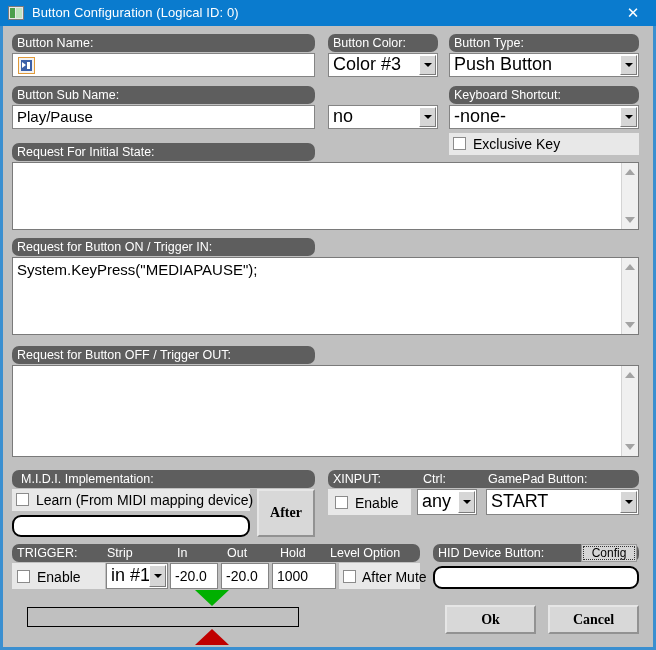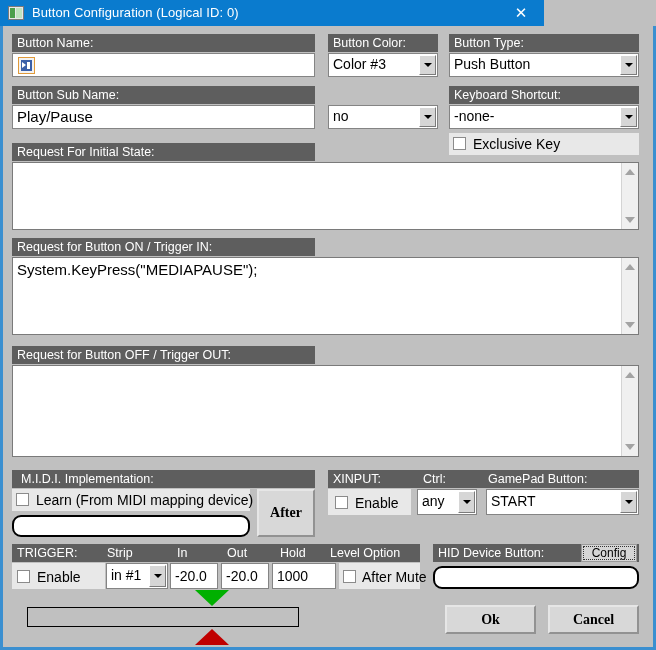--- a/index.html
+++ b/index.html
@@ -15,21 +15,21 @@
     width: 656px;
     height: 650px;
     box-sizing: border-box;
     background: #c0c0c0;
     overflow: hidden;
   }
   
   #titlebar {
     position: absolute;
     left: 0; top: 0;
-    width: 544px;
+    width: 656px;
     height: 26px;
     background: #0a7bce;
     display: flex;
     align-items: center;
   }
   #titlebar .tb-icon {
     width: 16px;
     height: 14px;
     margin-left: 8px;
     margin-right: 8px;
@@ -89,39 +89,40 @@
     position: absolute;
     background: #5e5e5e;
     color: #ffffff;
     font-size: 12.5px;
     line-height: 18px;
     height: 18px;
     padding-left: 5px;
     box-sizing: border-box;
     white-space: nowrap;
     overflow: hidden;
+    border-radius: 7px;
   }
   .txtbox {
     position: absolute;
     background: #ffffff;
     border: 1px solid #848484;
     box-sizing: border-box;
     font-size: 15px;
     color: #000000;
     padding: 1px 4px;
     line-height: 20px;
     white-space: nowrap;
     overflow: hidden;
   }
   .combo {
     position: absolute;
     background: #ffffff;
     border: 1px solid #848484;
     box-sizing: border-box;
-    font-size: 14px;
+    font-size: 18px;
     color: #000000;
     line-height: 20px;
     padding-left: 4px;
     white-space: nowrap;
     overflow: hidden;
   }
   .combo .arrowbtn {
     position: absolute;
     right: 1px;
     top: 1px;

